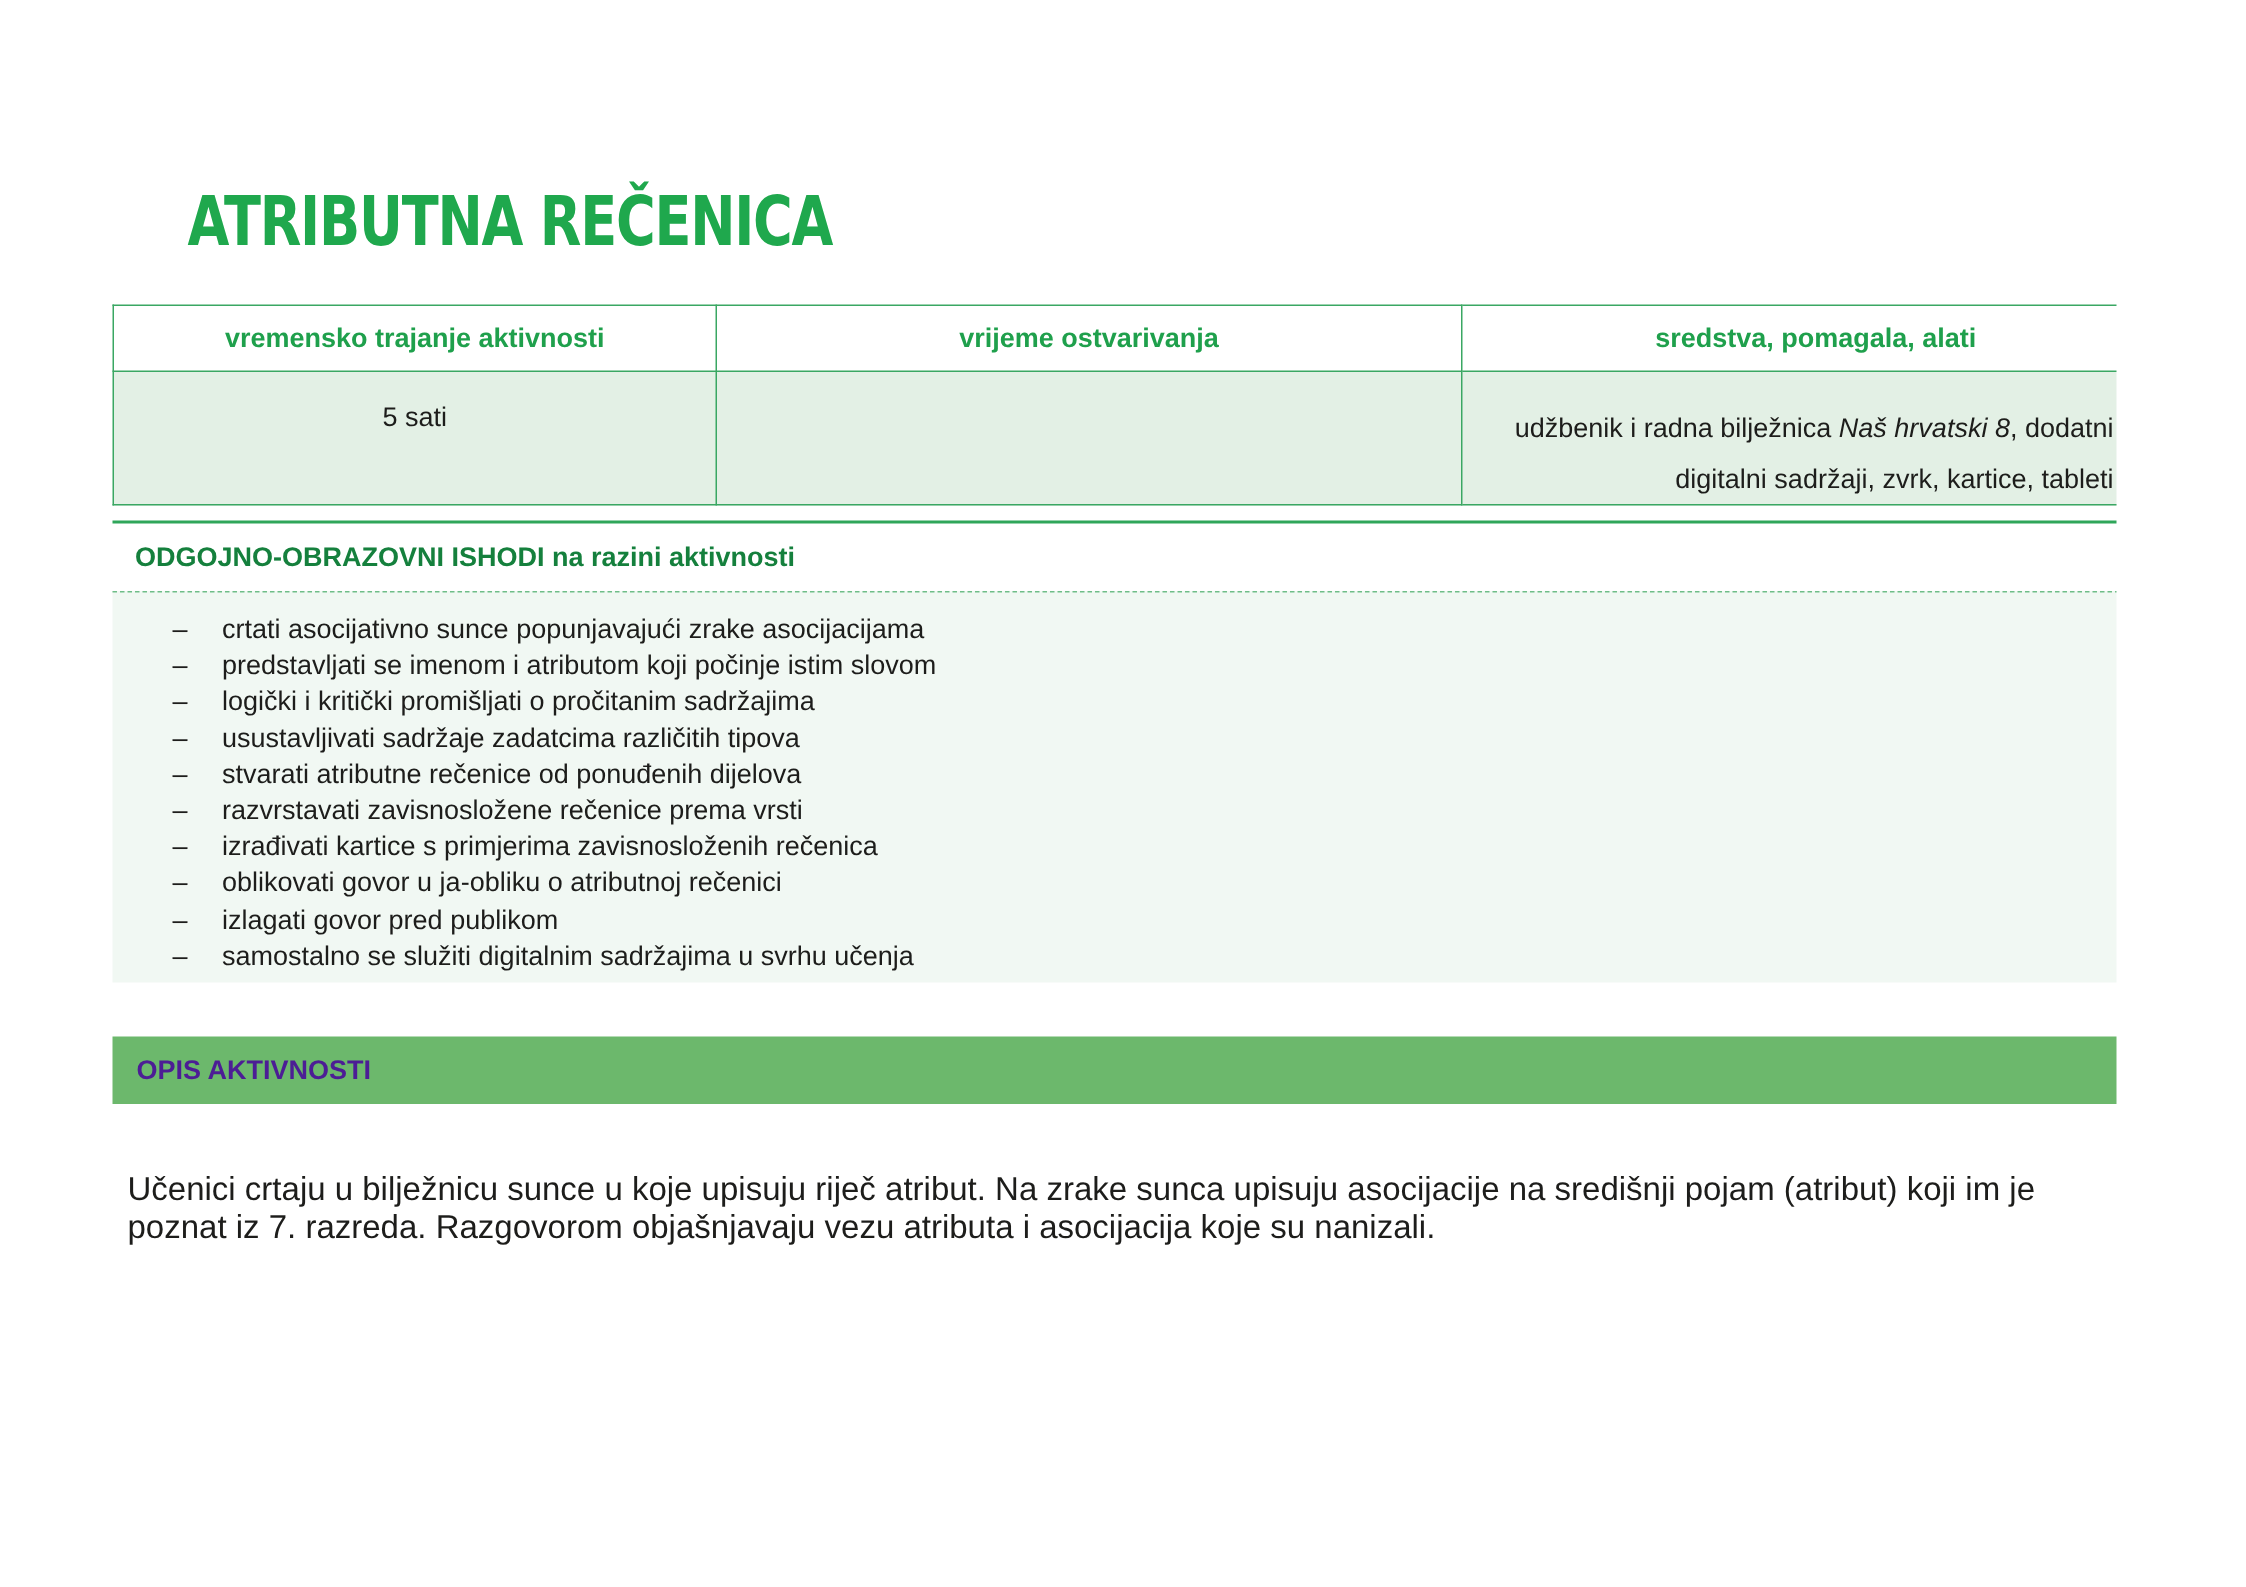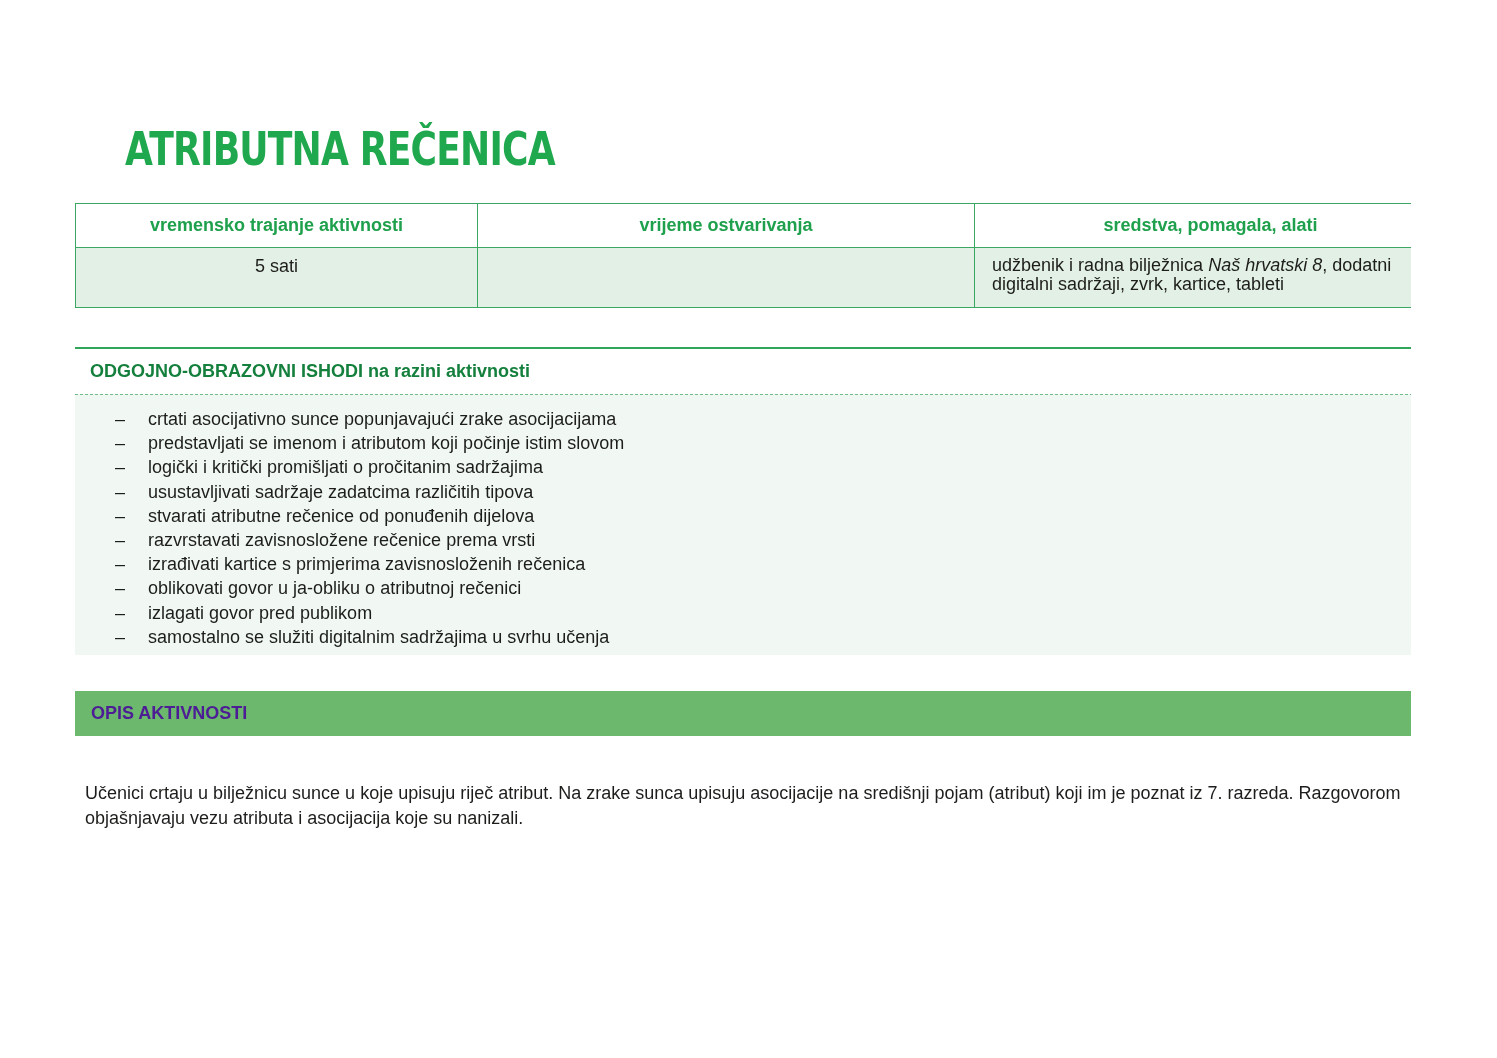--- a/index.html
+++ b/index.html
@@ -49,27 +49,28 @@
     color: #1fa04c;
     font-weight: bold;
     vertical-align: middle;
   }
   .info-table th.left { text-align: center; padding-left: 23px; }
   .info-table td {
     height: 60px;
     background: #e3f0e5;
     color: #1d1d1b;
     vertical-align: top;
-    padding-top: 8px;
+    padding-top: 20px;
   }
   .info-table td.center { text-align: center; }
   .info-table td.resources {
     padding-left: 17px;
     padding-right: 14px;
-    line-height: 19px;
+    line-height: 34px;
+    text-align: right;
   }
   .italic { font-style: italic; }
 
   
   .outcomes-topline {
     position: absolute;
     left: 75px;
     top: 347px;
     width: 1348px;
     border-top: 2px solid #2fa65a;
@@ -130,21 +131,21 @@
     top: 756px;
     font-size: 18px;
     color: #1fa04c;
   }
   .activity-heading .act-name { font-weight: bold; }
   .activity-desc {
     position: absolute;
     left: 85px;
     top: 781px;
     width: 1330px;
-    font-size: 18px;
+    font-size: 22px;
     line-height: 24.5px;
     color: #1d1d1b;
   }
 </style>
 </head>
 <body>
 
 <div class="page">
 
   <h1 class="doc-title">ATRIBUTNA REČENICA</h1>

